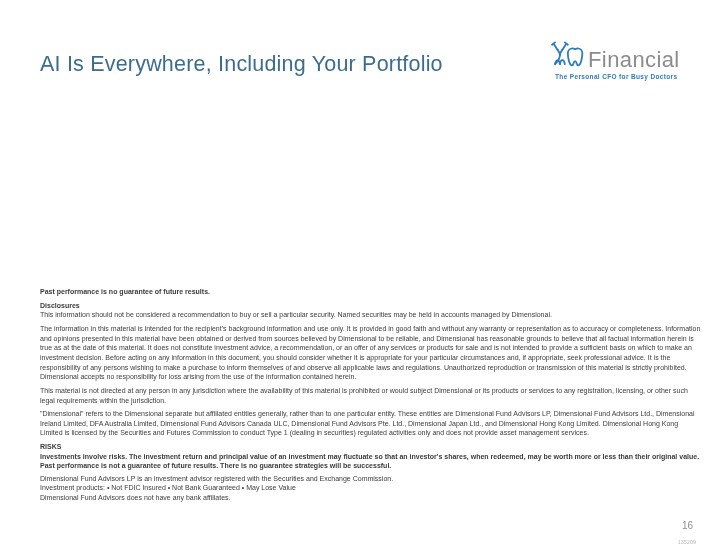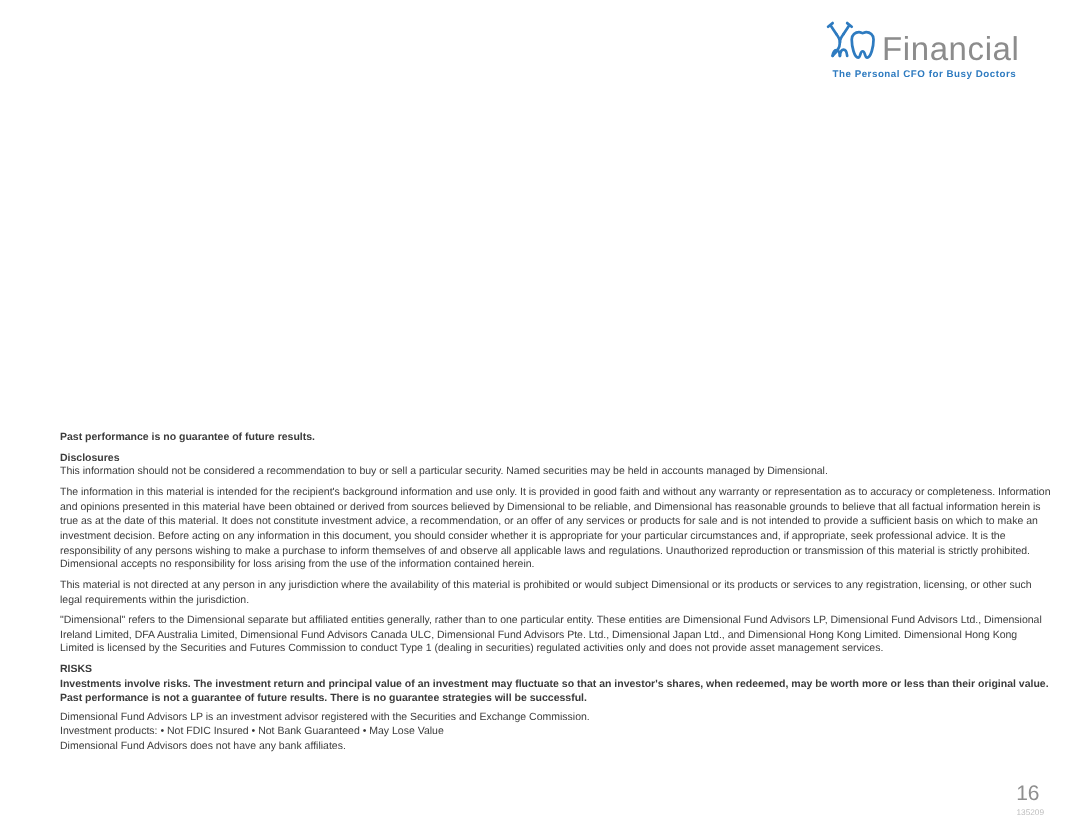--- a/index.html
+++ b/index.html
@@ -10,21 +10,21 @@
   .title {
     position:absolute; left:40px; top:52px;
     font-size:21.5px; font-weight:400; letter-spacing:0.2px;
     color:var(--title_blue, #3d6d8e); white-space:nowrap;
   }
   .subtitle {
     position:absolute; left:40px; top:79px;
     font-size:12.5px; color:var(--subtitle_gray, #9b9b9b); white-space:nowrap;
   }
 
-  .logo { position:absolute; left:546px; top:14px; width:152px; }
+  .logo { position:absolute; left:546px; top:41px; width:152px; }
   .logo-row { display:flex; align-items:flex-end; }
   .logo-icon { display:block; width:40px; height:29px; }
   .logo-brand {
     font-size:22px; line-height:0.85; margin-left:2px;
     color:var(--logo_gray, #8c8c8c); letter-spacing:0.4px; white-space:nowrap;
   }
   .logo-tagline {
     display:block; margin-top:3px; padding-left:9px;
     font-size:6.5px; font-weight:700; letter-spacing:0.35px;
     color:var(--logo_blue, #2e7bc0); white-space:nowrap;
@@ -36,32 +36,33 @@
     text-align:left;
   }
   .disclosures p { margin:0 0 4.2px; }
   .disclosures p.h { margin:0; }
   .disclosures p.tight { margin:0; }
   .disclosures p.risks { margin:0 0 2.5px; }
   .b { font-weight:700; }
 
   .page-number {
     position:absolute; right:27px; top:520px;
-    font-size:14px; color:var(--footer_gray, #8f8f8f);
+    font-size:10px; color:var(--footer_gray, #8f8f8f);
   }
   .doc-number {
     position:absolute; right:24px; top:539px;
     font-size:5.5px; color:var(--docnum_gray, #bdbdbd);
   }
 </style>
 </head>
 <body>
 
 <div class="slide">
 
+  <h1 class="title">AI Is Everywhere, Including Your Portfolio</h1>
 
   <div class="logo">
     <div class="logo-row">
       <span class="logo-icon">
         <svg viewBox="0 0 66 44" width="40" height="27" aria-hidden="true">
           <g fill="none" stroke="var(--logo_blue, #2e7bc0)" stroke-width="3" stroke-linecap="round">
             <path d="M10,6 L15,2"></path>
             <path d="M31,2 L36,6"></path>
             <path d="M13,5 L19,14"></path>
             <path d="M33,5 L27,14"></path>

